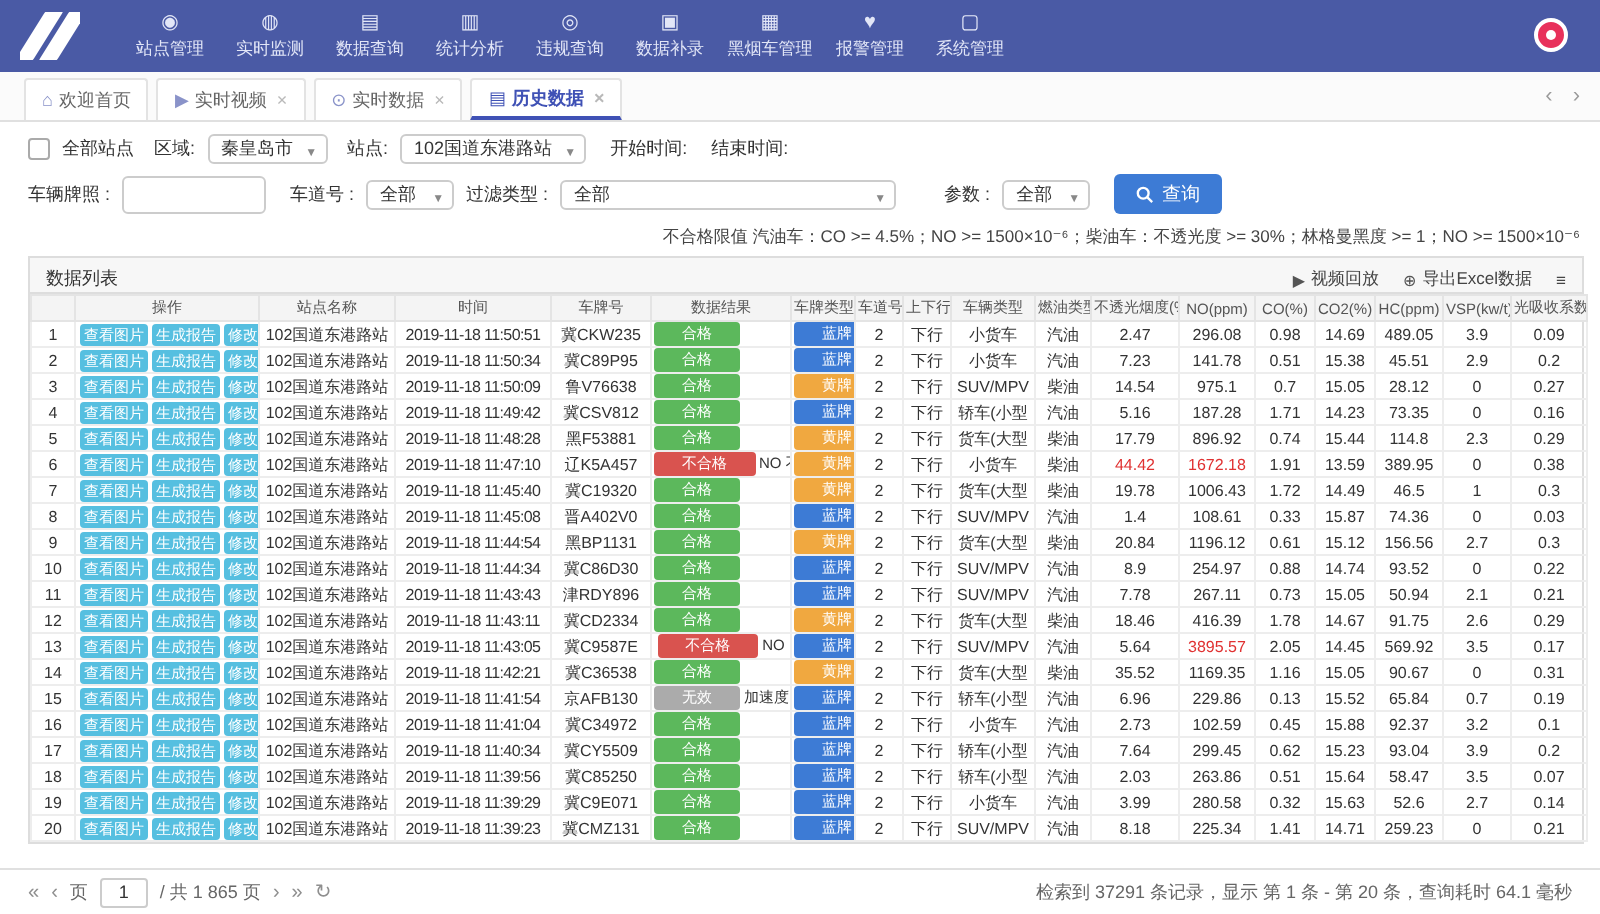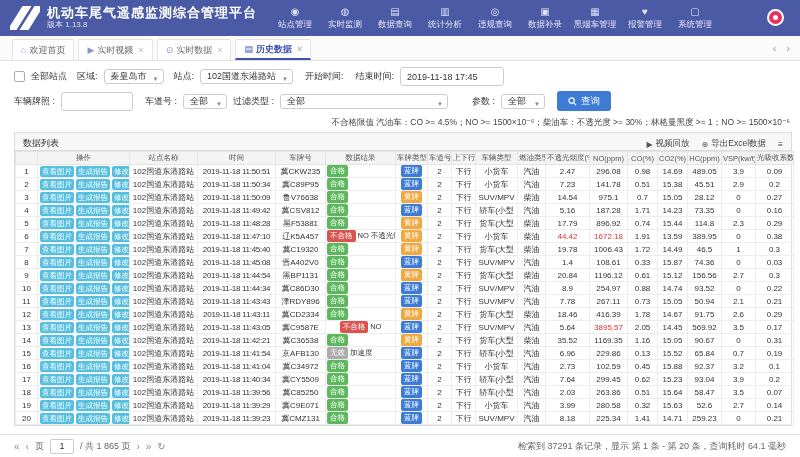--- a/index.html
+++ b/index.html
@@ -48,45 +48,41 @@
   .panel{margin:0 8px 0 14px;border:1px solid #ddd}
   .panel-hd{height:18px;background:#f7f7f7;border-bottom:1px solid #ddd;display:flex;align-items:flex-end;padding:0 8px;font-size:9px;color:#333}
   .panel-tools{margin-left:auto;display:flex;gap:12px;align-items:center;font-size:8.5px;color:#444}
   .ptool{display:flex;align-items:center;gap:3px;cursor:pointer}
   .ptool .ic{font-size:8px;color:#555}
   table{width:100%;border-collapse:collapse;table-layout:fixed}
   th{font-size:7.5px;color:#555;background:#f4f4f4;border:1px solid #e4e4e4;height:13px;font-weight:normal;white-space:nowrap;overflow:hidden;padding:0 1px}
   td{font-size:8px;color:#333;border:1px solid #ededed;height:12px;text-align:center;white-space:nowrap;overflow:hidden;padding:0 1px}
   td.t{letter-spacing:-.3px}
   .red{color:#e03131}
-  .b{display:inline-block;border-radius:2px;color:#fff;font-size:7.5px;line-height:10px;padding:1px 3px}
+  .b{display:inline-block;border-radius:2px;color:#fff;font-size:7.5px;line-height:10px;padding:1px 14px}
   .b-ok{background:#5cb85c}.b-fail{background:#d9534f}.b-inv{background:#ababab}
   .p-blue{background:#3d7bd5}.p-yellow{background:#f0a840}
   .ob{display:inline-block;background:#56bfe0;color:#fff;font-size:7.5px;line-height:11px;padding:0 2px;border-radius:2px;margin:0 1px;cursor:pointer}
   .reason{font-size:7.5px;color:#333;margin-left:2px}
 
   
   .footer{position:absolute;left:0;right:0;bottom:0;height:23px;border-top:1px solid #e0e0e0;background:#fff;display:flex;align-items:center;padding:0 14px;font-size:9px;color:#666}
   .pg{display:flex;align-items:center;gap:6px}
   .pbtn{color:#8f8f8f;cursor:pointer;font-size:10px}
   .pginp{width:24px;height:15px;border:1px solid #ccc;border-radius:2px;display:flex;align-items:center;justify-content:center;font-size:9px;color:#333;background:#fff}
   .status{margin-left:auto;white-space:nowrap}
 </style>
 </head>
 <body>
 
 <div class="navbar">
   <div class="logo">
       <i></i>
       <i></i>
     </div>
-  <div class="brand-text">
-    <div class="app-title">机动车尾气遥感监测综合管理平台</div>
-    <div class="app-version">版本 1.13.8</div>
-  </div>
   <div class="main-nav" id="main-nav">
       <div class="nav-item">
         <span class="ic">◉</span>
         <span class="lb">站点管理</span>
       </div>
       <div class="nav-item">
         <span class="ic">◍</span>
         <span class="lb">实时监测</span>
       </div>
       <div class="nav-item">
@@ -156,21 +152,20 @@
         <span>秦皇岛市</span>
         <span class="car">▼</span>
       </span>
     <span class="lbl" style="margin-left:4px">站点:</span>
     <span class="sel">
         <span>102国道东港路站</span>
         <span class="car">▼</span>
       </span>
     <span class="lbl" style="margin-left:6px">开始时间:</span>
     <span class="lbl" style="margin-left:6px">结束时间:</span>
-    <span class="inp w-date">2019-11-18 17:45</span>
   </div>
   <div class="frow">
     <span class="lbl">车辆牌照 :</span>
     <span class="inp w-plate"></span>
     <span class="lbl" style="margin-left:6px">车道号 :</span>
     <span class="sel w-sm">
         <span>全部</span>
         <span class="car">▼</span>
       </span>
     <span class="lbl" style="margin-left:0">过滤类型 :</span>

